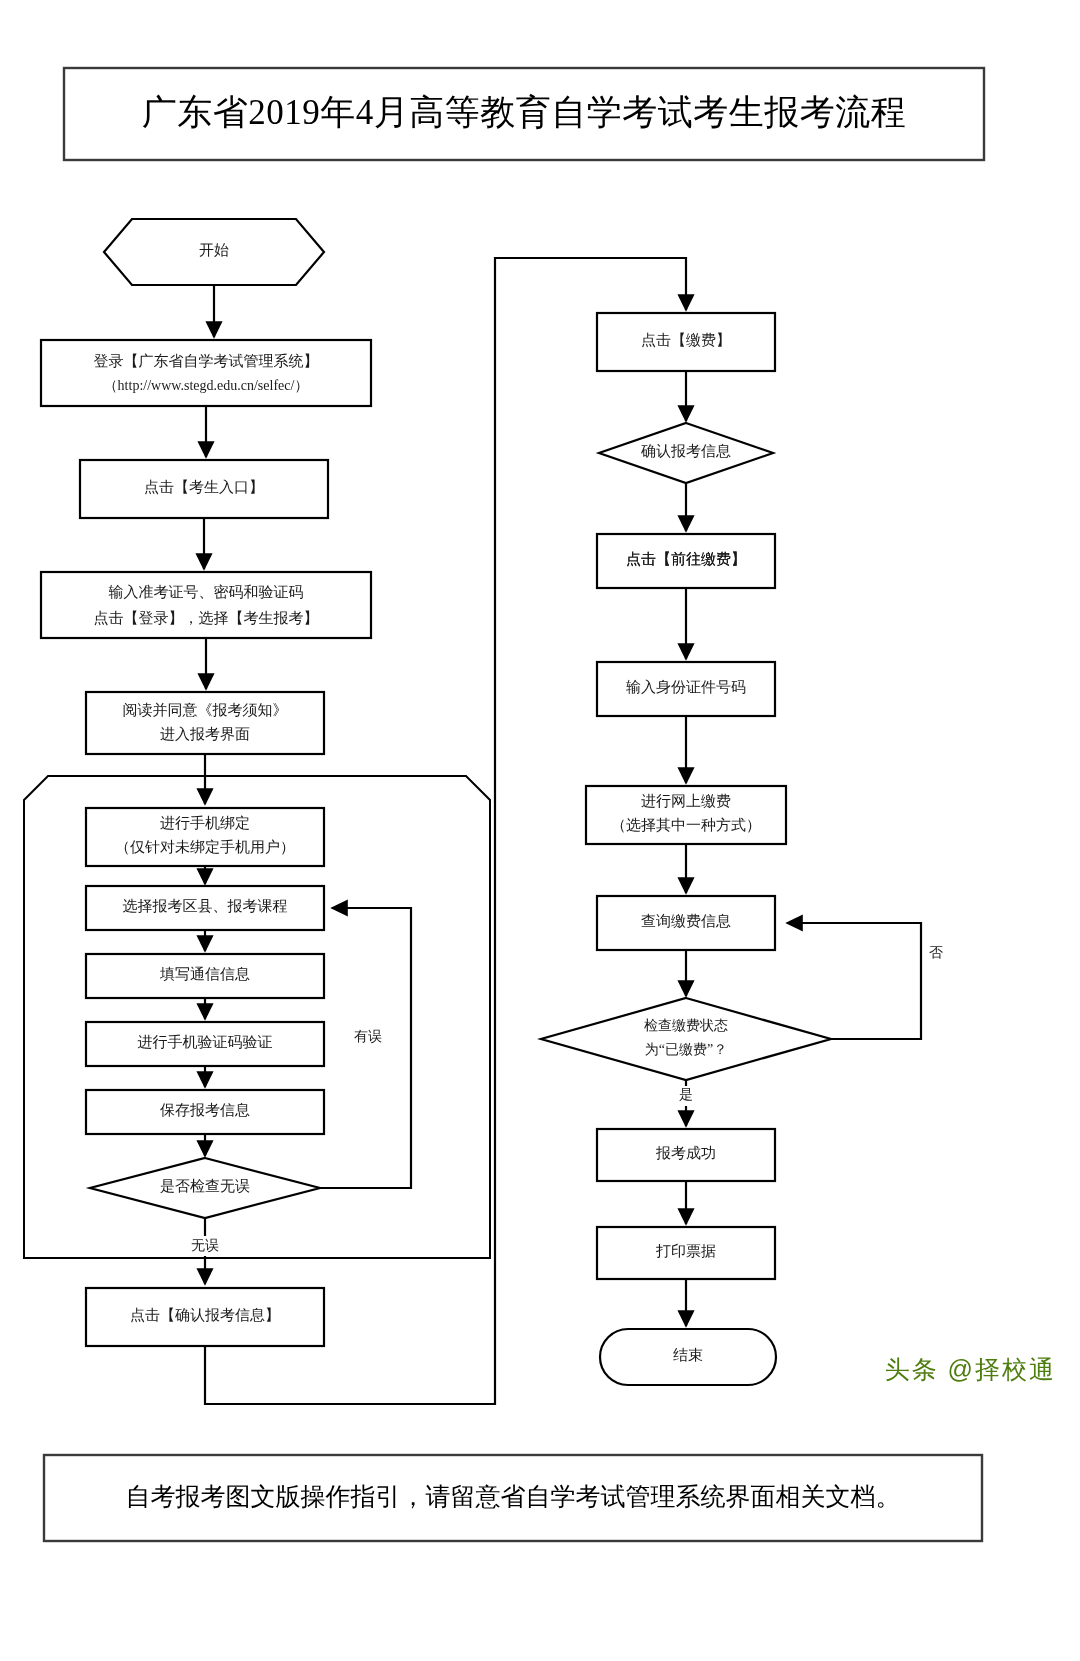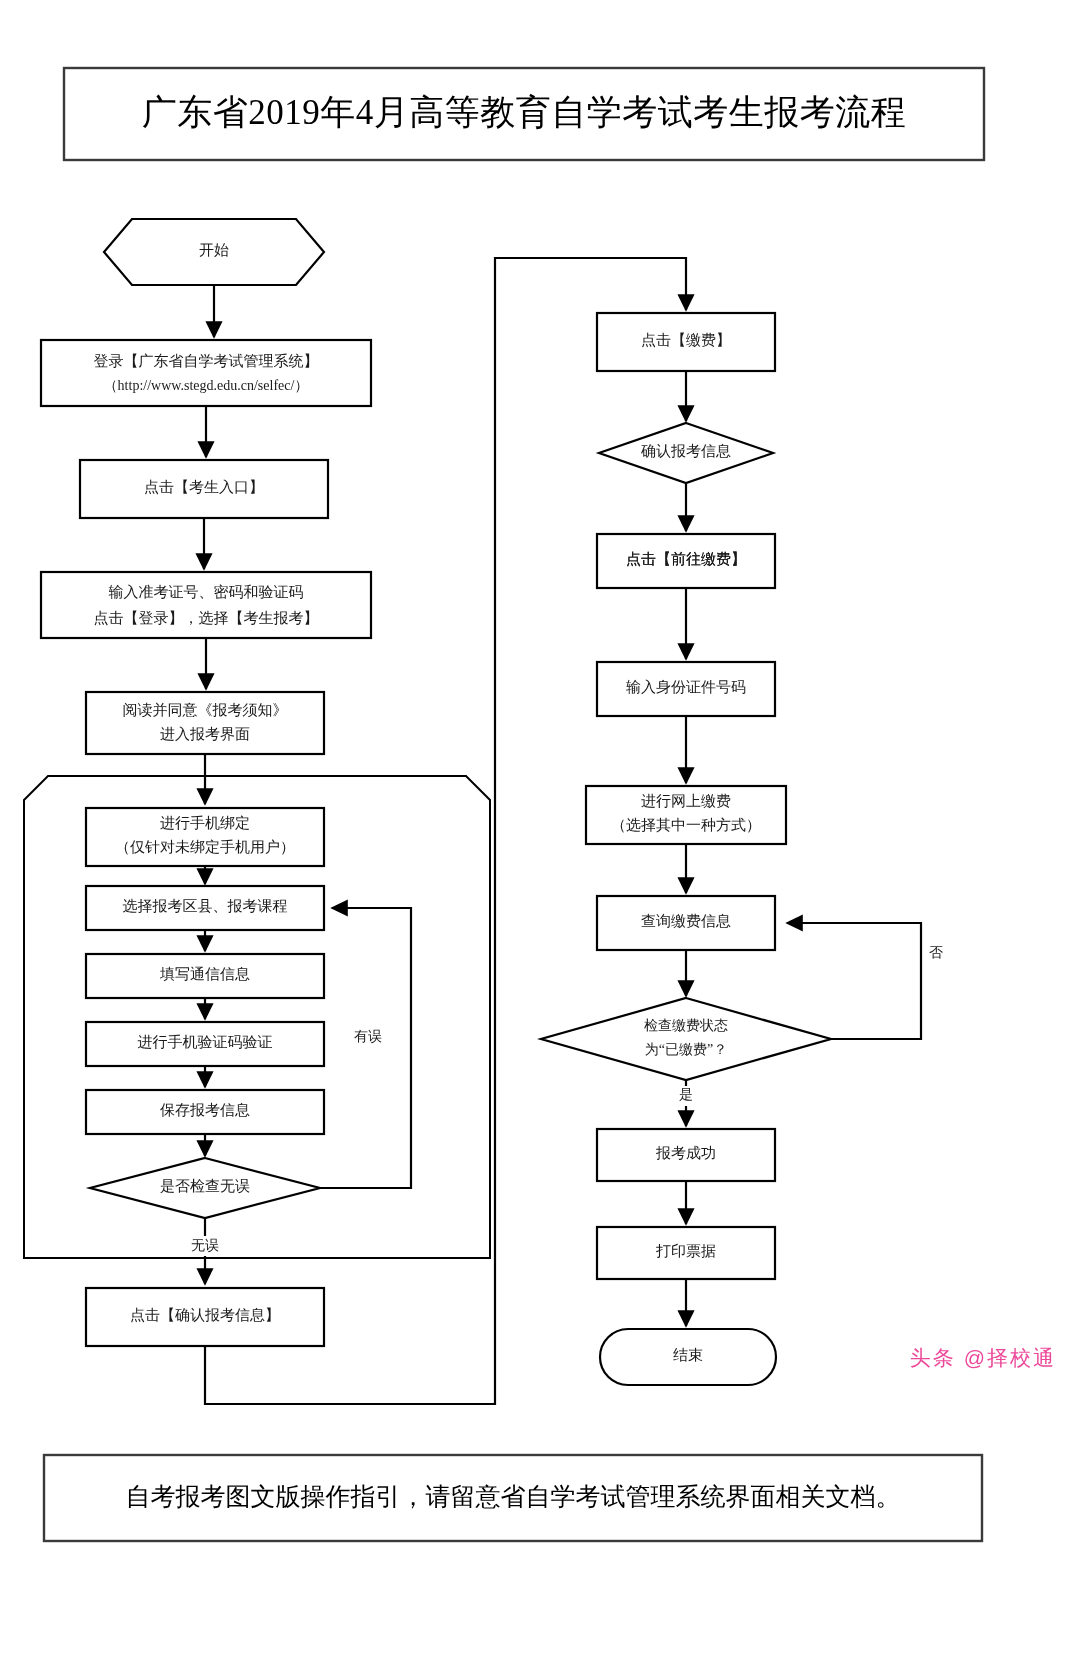--- a/index.html
+++ b/index.html
@@ -75,24 +75,24 @@
     stroke-width: 2;
   }
   .conn {
     fill: none;
     stroke: #000000;
     stroke-width: 2.2;
   }
   .watermark {
     position: absolute;
     right: 24px;
-    bottom: 14px;
+    bottom: 0;
     font-family: "Liberation Sans", "DejaVu Sans", sans-serif;
-    font-size: 21px;
-    color: #ec4899;
+    font-size: 25px;
+    color: #4d7c0f;
     letter-spacing: 2px;
     white-space: nowrap;
   }
 </style>
 </head>
 <body>
 
 <div id="sheet">
 
   <svg class="flow" viewBox="0 0 1080 1661" xmlns="http://www.w3.org/2000/svg">

